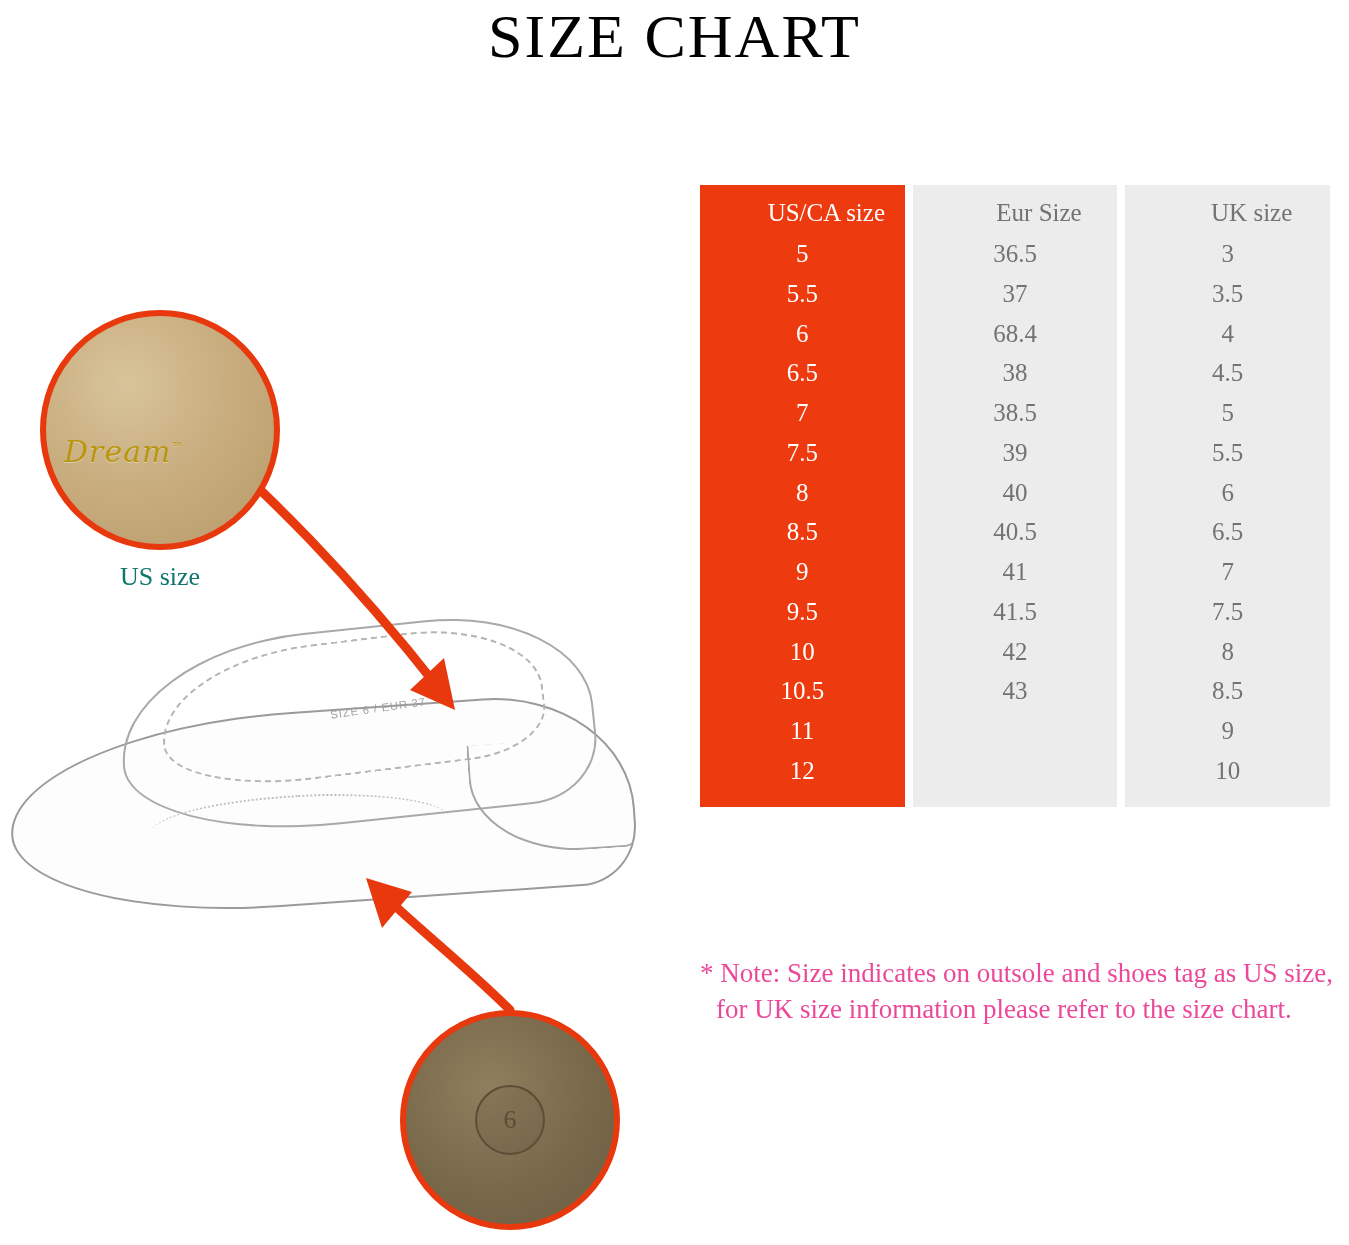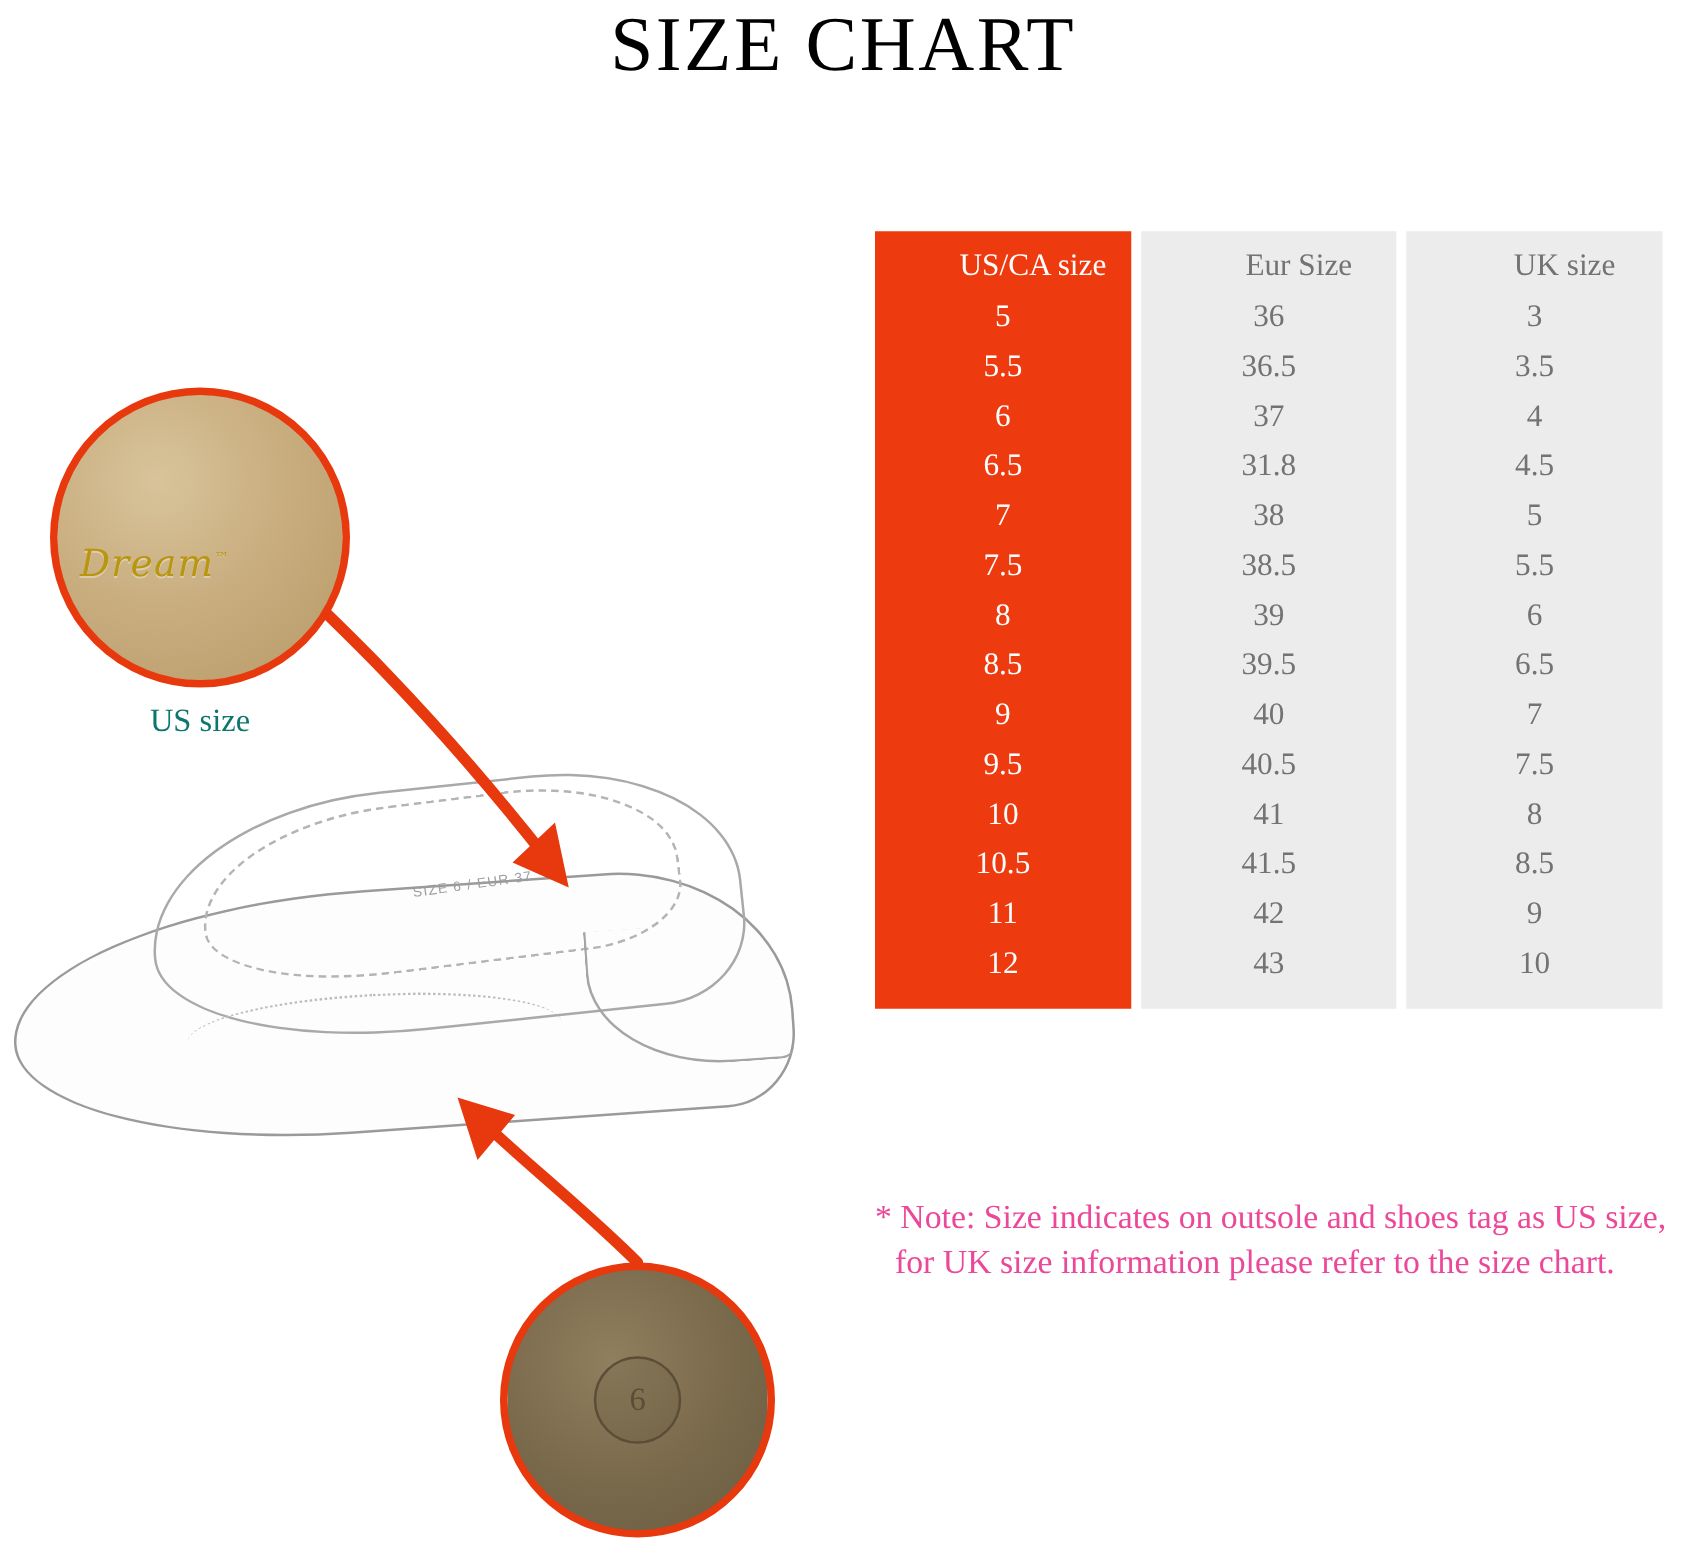--- a/index.html
+++ b/index.html
@@ -303,28 +303,26 @@
       <div class="cell">9</div>
       <div class="cell">9.5</div>
       <div class="cell">10</div>
       <div class="cell">10.5</div>
       <div class="cell">11</div>
       <div class="cell">12</div>
     </div>
 
     <div class="col eur">
       <div class="head">Eur Size</div>
-      <div class="cell">36</div>
       <div class="cell">36.5</div>
       <div class="cell">37</div>
-      <div class="cell">31.8</div>
+      <div class="cell">68.4</div>
       <div class="cell">38</div>
       <div class="cell">38.5</div>
       <div class="cell">39</div>
-      <div class="cell">39.5</div>
       <div class="cell">40</div>
       <div class="cell">40.5</div>
       <div class="cell">41</div>
       <div class="cell">41.5</div>
       <div class="cell">42</div>
       <div class="cell">43</div>
     </div>
 
     <div class="col uk">
       <div class="head">UK size</div>

